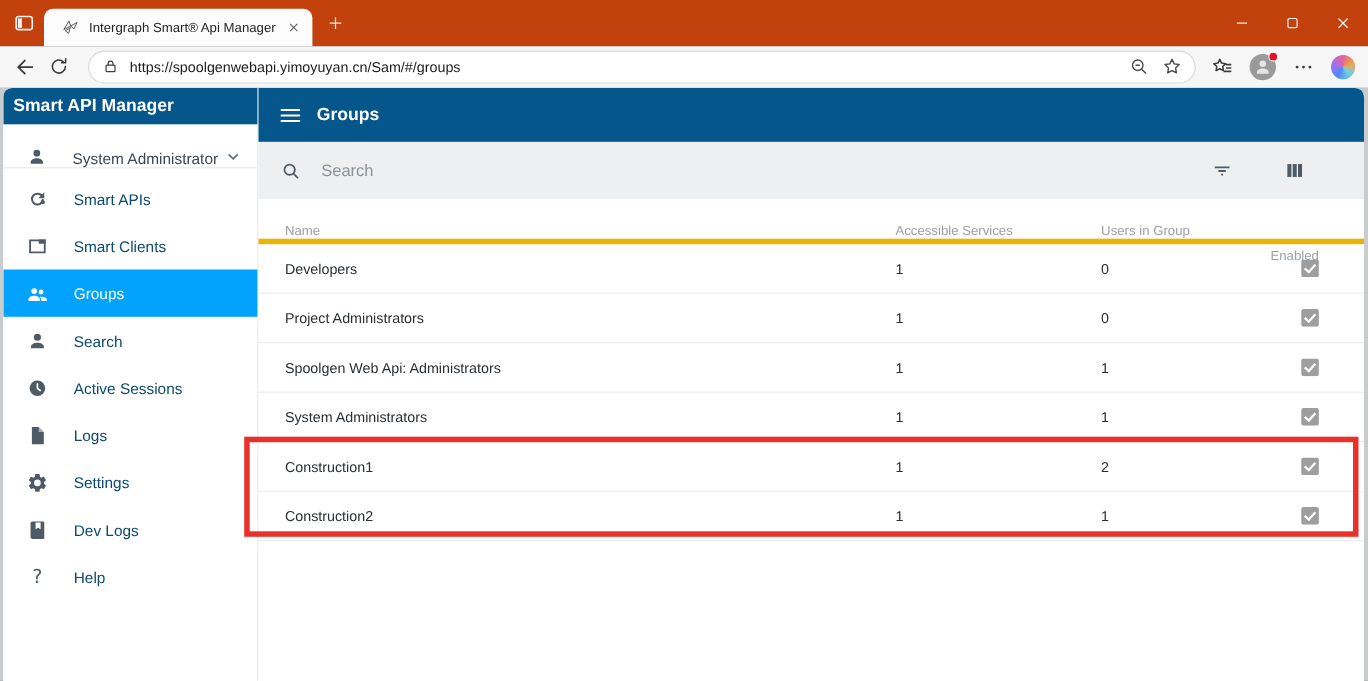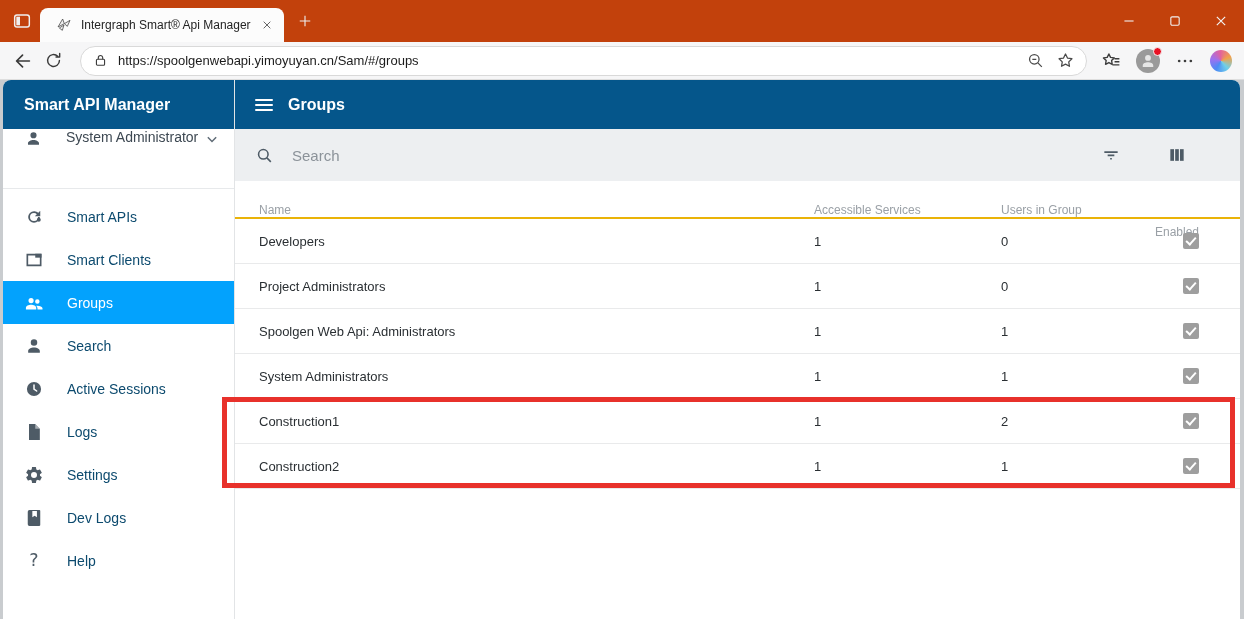--- a/index.html
+++ b/index.html
@@ -31,22 +31,22 @@
   .tb-ic{color:#3c3c3c;display:flex;align-items:center;justify-content:center;width:24px;height:24px;}
   .avatar{width:24px;height:24px;border-radius:50%;background:#9a9a9a;position:relative;overflow:visible;flex:none;}
   .avatar svg{position:absolute;left:3px;top:3px;color:#e6e6e6;}
   .avatar-dot{position:absolute;right:-2px;top:-2px;width:9px;height:9px;border-radius:50%;background:#e81123;border:1.5px solid #f6f6f7;box-sizing:border-box;}
   .copilot{width:22px;height:22px;border-radius:50%;background:conic-gradient(from 210deg,#4c8bf5,#9b72f0,#e2619e,#f0a24b,#6fd0e8,#4c8bf5);flex:none;}
   
   .chrome-body{position:absolute;top:80px;left:0;right:0;bottom:0;background:#c9cccf;}
   .page{position:absolute;top:0;left:3px;right:4px;bottom:0;background:#fff;border-radius:8px 8px 0 0;overflow:hidden;}
   
   .sidebar{position:absolute;top:0;left:0;bottom:0;width:231px;background:#fff;border-right:1px solid #e2e4e6;}
-  .sidebar-header{height:49px;background:var(--header-blue,#05568b);color:#fff;display:flex;align-items:center;padding-left:21px;font-size:16px;font-weight:bold;}
-  .user-row{height:60px;display:flex;align-items:flex-start;padding:0 12px 0 21px;border-bottom:1px solid #e7e9eb;box-sizing:border-box;color:#4e5b66;cursor:pointer;}
+  .sidebar-header{height:33px;background:var(--header-blue,#05568b);color:#fff;display:flex;align-items:center;padding-left:9px;font-size:16px;font-weight:bold;}
+  .user-row{height:40px;display:flex;align-items:flex-end;padding:0 12px 0 21px;border-bottom:1px solid #e7e9eb;box-sizing:border-box;color:#4e5b66;cursor:pointer;}
   .user-name{margin-left:23px;font-size:14px;color:#3d4852;}
   .user-chevron{margin-left:auto;color:#5f6b76;}
   .nav{padding-top:6px;}
   .nav-item{height:43px;display:flex;align-items:center;padding-left:21px;color:#4e5b66;cursor:pointer;}
   .nav-ic{width:20px;height:20px;flex:none;}
   .nav-label{margin-left:23px;font-size:14px;color:#0c4a6e;}
   .nav-item.selected{background:var(--selected-blue,#03a2fd);color:#fff;}
   .nav-item.selected .nav-label{color:#fff;}
   
   .main{position:absolute;left:232px;top:0;right:0;bottom:0;background:#fff;}
@@ -55,21 +55,21 @@
   .hamburger i{display:block;height:2px;background:#fff;border-radius:1px;}
   .appbar-title{color:#fff;font-weight:bold;font-size:16px;margin-left:15px;}
   .searchbar{height:52px;background:#edeff1;display:flex;align-items:center;padding:0 52px 0 20px;box-sizing:border-box;}
   .search-ic{color:#4e5b66;flex:none;}
   .search-input{flex:1;min-width:0;border:none;outline:none;background:transparent;font-size:15px;color:#3d4852;margin-left:16px;font-family:"Liberation Sans",sans-serif;}
   .search-input::placeholder{color:#8b9299;opacity:1;}
   .sb-ic{color:#4e5b66;flex:none;display:flex;align-items:center;justify-content:center;width:22px;height:22px;cursor:pointer;}
   .sb-ic.cols{margin-left:44px;}
   
   .grid{display:grid;grid-template-columns:555px 187px 140px 1fr;padding:0 41px 0 24px;align-items:center;}
-  .thead{height:36px;border-bottom:2px solid #eab308;}
+  .thead{height:36px;border-bottom:5px solid #eab308;}
   .th{font-size:12px;color:#9aa0a6;}
   .th-enabled{text-align:right;margin-top:44px;}
   .trow{height:44px;border-bottom:1px solid #e9eaeb;cursor:pointer;}
   .td{font-size:13px;color:#2a2f33;white-space:nowrap;overflow:hidden;text-overflow:ellipsis;}
   .td-enabled{text-align:right;}
   .checkbox{display:inline-block;width:16px;height:16px;background:var(--checkbox-gray,#9e9e9e);border-radius:2px;position:relative;vertical-align:middle;}
   .checkbox.checked::after{content:'';position:absolute;left:5px;top:2px;width:4px;height:8px;border:solid #fff;border-width:0 2px 2px 0;transform:rotate(42deg);}
   
   .red-box{position:absolute;left:219px;top:317px;width:1013px;height:91px;border:5px solid var(--annotation-red,#e8312b);box-sizing:border-box;z-index:9;pointer-events:none;}
 </style>

